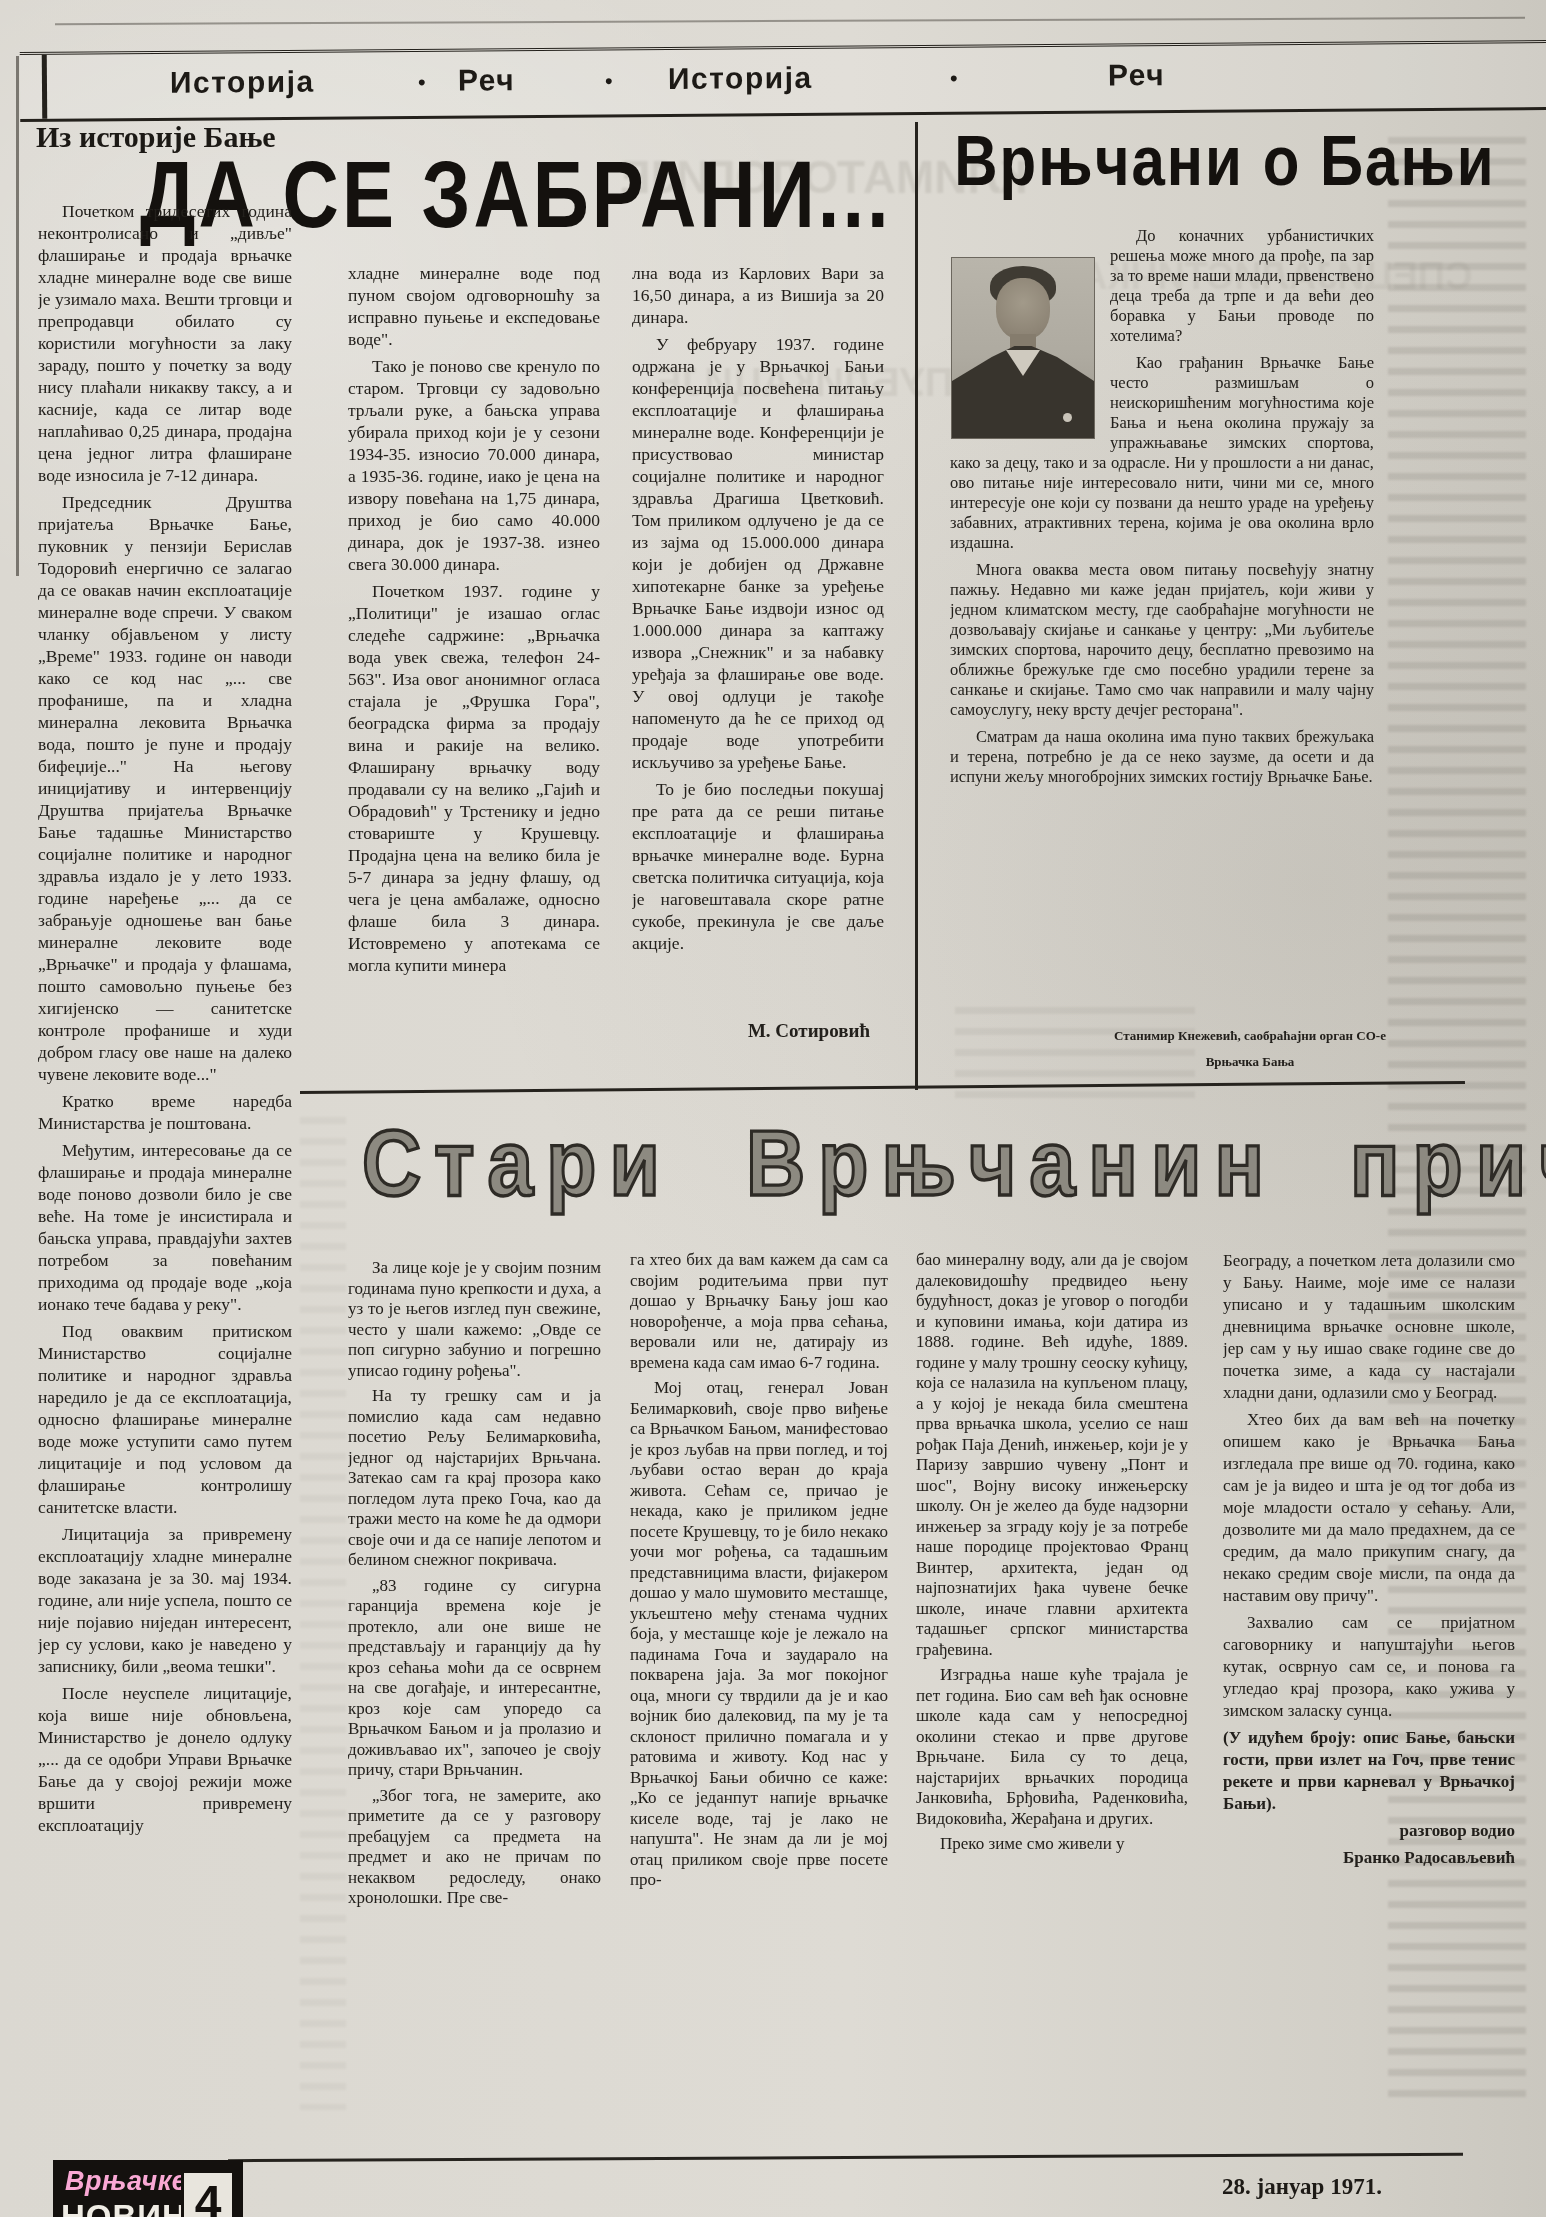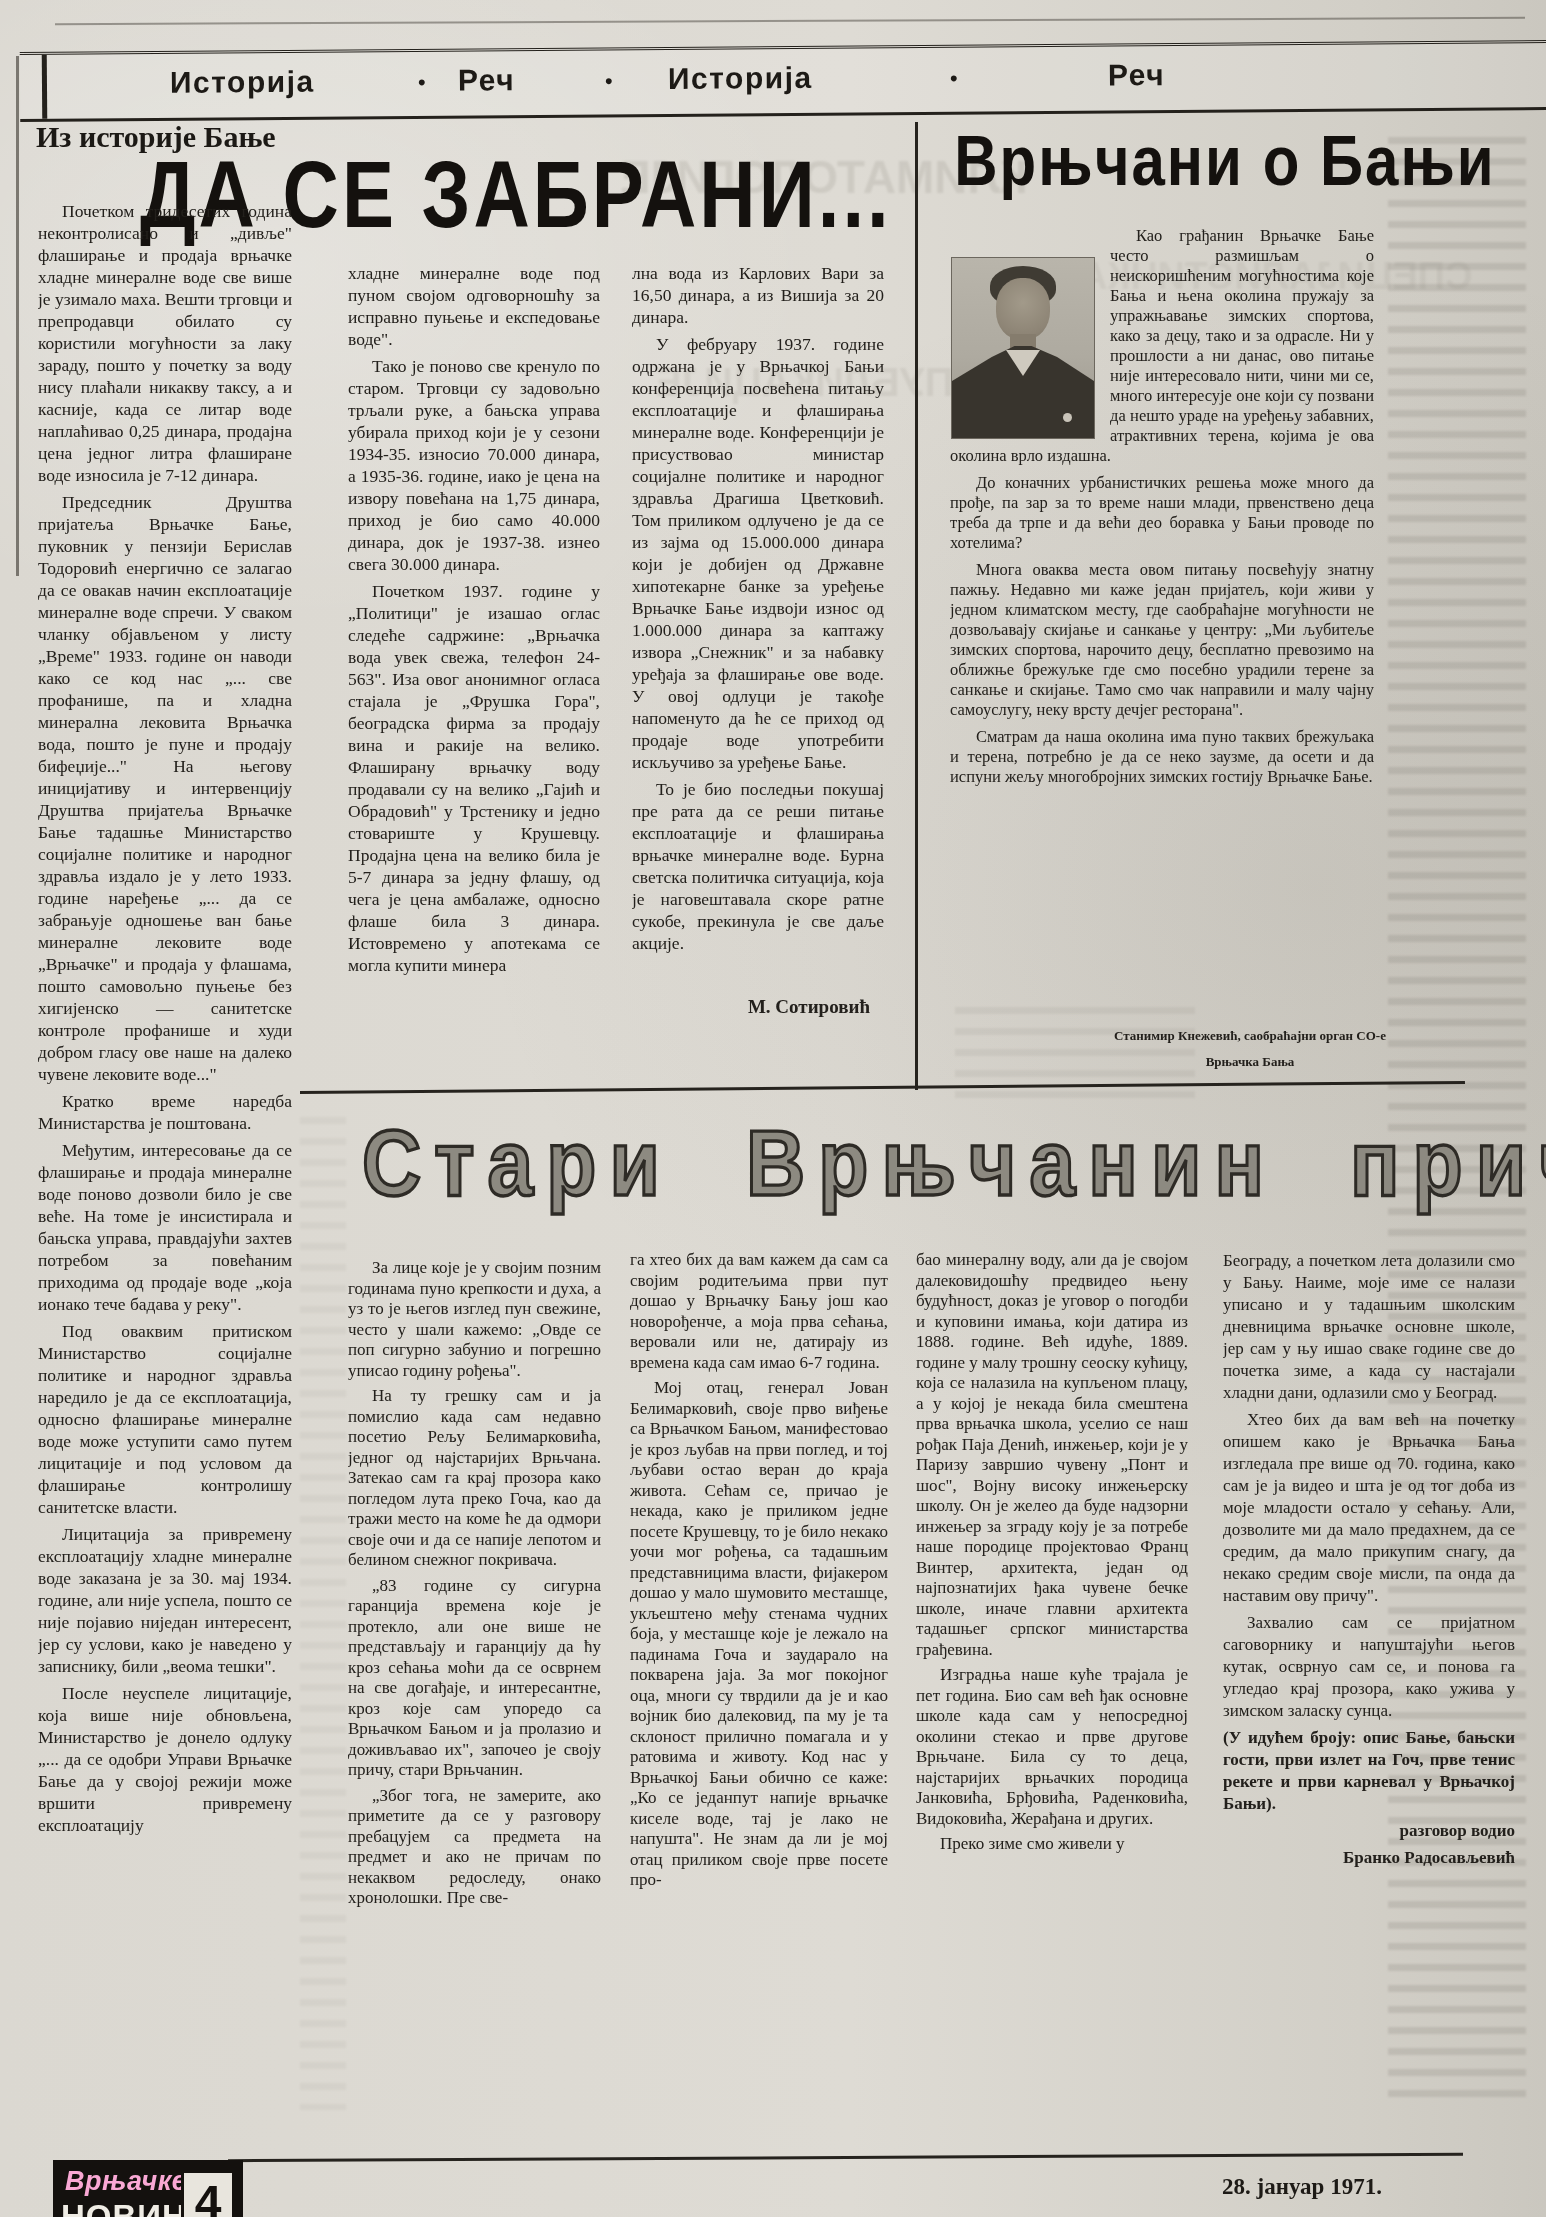--- a/index.html
+++ b/index.html
@@ -34,21 +34,21 @@
     font-family:"Liberation Sans",sans-serif;font-weight:900;font-size:82px;line-height:1;
     letter-spacing:.16em;word-spacing:.45em;transform:scaleY(1.12);transform-origin:top left;
     color:#8d8a81;-webkit-text-stroke:3px #2e2b26;text-shadow:0 0 1px #2e2b26;}
   
   .col{position:absolute;overflow:hidden;text-align:justify;}
   .col p{margin:0 0 5px 0;text-indent:24px;line-height:inherit;}
   .col.cont p:first-child{text-indent:0;}
   .col1{left:38px;top:192px;width:254px;height:1950px;font-size:17.5px;line-height:22px;margin-top:8px;}
   .col2{left:348px;top:262px;width:252px;height:800px;font-size:17.5px;line-height:22px;}
   .col3{left:632px;top:262px;width:252px;height:775px;font-size:17.5px;line-height:22px;}
-  .byline-m{position:absolute;left:632px;top:996px;width:252px;font-weight:bold;font-size:19px;text-align:right;padding-right:14px;box-sizing:border-box;}
+  .byline-m{position:absolute;left:632px;top:1020px;width:252px;font-weight:bold;font-size:19px;text-align:right;padding-right:14px;box-sizing:border-box;}
   .right-article{position:absolute;left:950px;top:226px;width:424px;height:766px;overflow:hidden;
     font-size:16.5px;line-height:20px;text-align:justify;}
   .right-article p{margin:0 0 7px 0;text-indent:26px;}
   .byline-r{position:absolute;left:990px;top:996px;width:520px;text-align:center;font-weight:bold;font-size:13px;line-height:26px;margin-top:27px;}
   .colA{left:348px;top:1258px;width:253px;height:895px;font-size:17px;line-height:20.5px;font-family:Liberation Serif, serif;}
   .colB{left:630px;top:1250px;width:258px;height:903px;font-size:17px;line-height:20.5px;}
   .colC{left:916px;top:1250px;width:272px;height:903px;font-size:17px;line-height:20.5px;}
   .colD{left:1212px;top:1250px;width:292px;height:903px;font-size:17px;line-height:22px;margin-left:11px;}
   .next-note{font-weight:bold;margin:6px 0 4px 0;text-indent:0 !important;}
   .byline-role{font-weight:bold;text-align:right;margin:6px 0 0 0;text-indent:0 !important;}
@@ -137,22 +137,22 @@
   <div class="right-article">
     <div class="photo">
       <div class="ph-hair"></div>
       <div class="ph-face"></div>
       <div class="ph-neck"></div>
       <div class="ph-body"></div>
       <div class="ph-collar"></div>
       <div class="ph-button"></div>
     </div>
     <div>
+        <p>До коначних урбанистичких решења може много да прође, па зар за то време наши млади, првенствено деца треба да трпе и да већи део боравка у Бањи проводе по хотелима?</p>
         <p>Као грађанин Врњачке Бање често размишљам о неискоришћеним могућностима које Бања и њена околина пружају за упражњавање зимских спортова, како за децу, тако и за одрасле. Ни у прошлости а ни данас, ово питање није интересовало нити, чини ми се, много интересује оне који су позвани да нешто ураде на уређењу забавних, атрактивних терена, којима је ова околина врло издашна.</p>
-        <p>До коначних урбанистичких решења може много да прође, па зар за то време наши млади, првенствено деца треба да трпе и да већи део боравка у Бањи проводе по хотелима?</p>
         <p>Многа оваква места овом питању посвећују знатну пажњу. Недавно ми каже један пријатељ, који живи у једном климатском месту, где саобраћајне могућности не дозвољавају скијање и санкање у центру: „Ми љубитеље зимских спортова, нарочито децу, бесплатно превозимо на оближње брежуљке где смо посебно урадили терене за санкање и скијање. Тамо смо чак направили и малу чајну самоуслугу, неку врсту дечјег ресторана".</p>
         <p>Сматрам да наша околина има пуно таквих брежуљака и терена, потребно је да се неко заузме, да осети и да испуни жељу многобројних зимских гостију Врњачке Бање.</p>
       </div>
   </div>
   <div class="byline-r">
     <span>Станимир Кнежевић, саобраћајни орган СО-е</span><br>
     <span>Врњачка Бања</span>
   </div>
 
   <div class="section-rule"></div>

